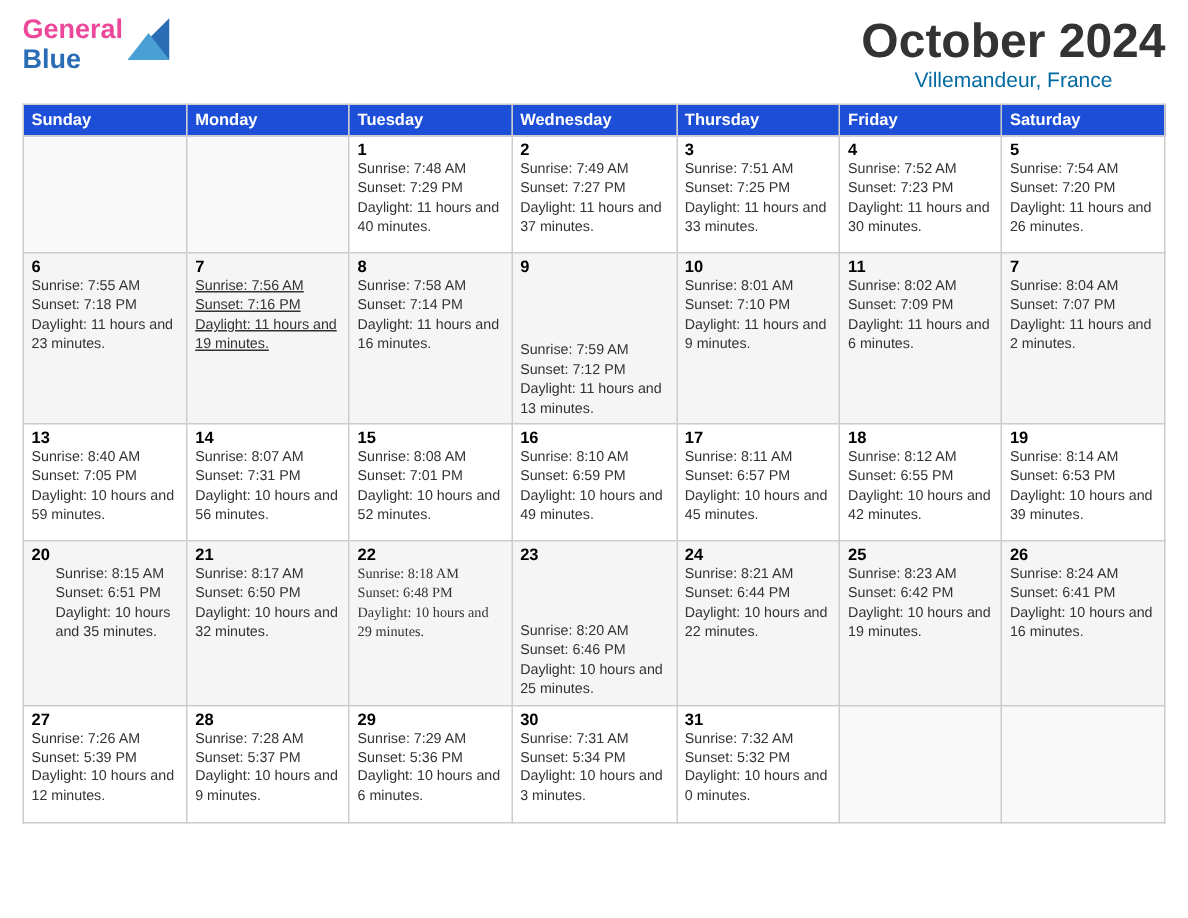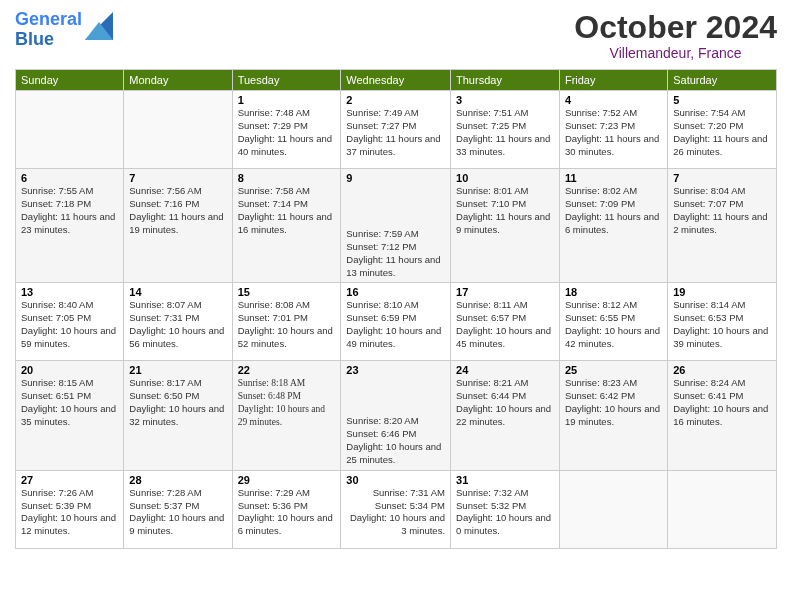--- a/index.html
+++ b/index.html
@@ -28,21 +28,21 @@
       gap: 0;
     }
     .logo-text {
       display: flex;
       flex-direction: column;
       line-height: 1.1;
     }
     .logo-general {
       font-size: 18px;
       font-weight: bold;
-      color: #3b82f6;
+      color: #ec4899;
     }
     .logo-blue {
       font-size: 18px;
       font-weight: bold;
       color: #2a6db5;
     }
     .logo-icon {
       width: 28px;
       height: 28px;
       margin-left: 3px;
@@ -53,34 +53,34 @@
       text-align: center;
     }
     .month-title {
       font-size: 32px;
       font-weight: bold;
       color: #333;
       line-height: 1.1;
     }
     .location {
       font-size: 14px;
-      color: #701a75;
+      color: #0369a1;
     }
     .calendar {
       width: 100%;
       border-collapse: collapse;
       font-size: 10px;
     }
     .calendar th {
-      background: #4d7c0f;
+      background: #1d4ed8;
       color: #fff;
       padding: 4px 5px;
       text-align: left;
       font-size: 11px;
-      font-weight: normal;
+      font-weight: bold;
       border: 1px solid #ccc;
     }
     .calendar td {
       border: 1px solid #ccc;
       padding: 3px 5px;
       vertical-align: top;
       width: 113px;
       min-height: 70px;
       height: 78px;
       background: #fff;
@@ -173,21 +173,21 @@
         </tr>
         <tr>
           <td>
             <span class="day-num">6</span>
             <div class="day-info" style="white-space: pre-line;">Sunrise: 7:55 AM
 Sunset: 7:18 PM
 Daylight: 11 hours and 23 minutes.</div>
           </td>
           <td>
             <span class="day-num">7</span>
-            <div class="day-info" style="white-space: pre-line;">Sunrise: 7:56 AM
+            <div class="day-info" style="white-space: pre-line; text-decoration: underline;">Sunrise: 7:56 AM
 Sunset: 7:16 PM
 Daylight: 11 hours and 19 minutes.</div>
           </td>
           <td>
             <span class="day-num">8</span>
             <div class="day-info" style="white-space: pre-line;">Sunrise: 7:58 AM
 Sunset: 7:14 PM
 Daylight: 11 hours and 16 minutes.</div>
           </td>
           <td>
@@ -255,21 +255,21 @@
           <td>
             <span class="day-num">19</span>
             <div class="day-info" style="white-space: pre-line;">Sunrise: 8:14 AM
 Sunset: 6:53 PM
 Daylight: 10 hours and 39 minutes.</div>
           </td>
         </tr>
         <tr>
           <td>
             <span class="day-num">20</span>
-            <div class="day-info" style="white-space: pre-line;">Sunrise: 8:15 AM
+            <div class="day-info" style="white-space: pre-line; margin-left: 16px;">Sunrise: 8:15 AM
 Sunset: 6:51 PM
 Daylight: 10 hours and 35 minutes.</div>
           </td>
           <td>
             <span class="day-num">21</span>
             <div class="day-info" style="white-space: pre-line;">Sunrise: 8:17 AM
 Sunset: 6:50 PM
 Daylight: 10 hours and 32 minutes.</div>
           </td>
           <td>
@@ -317,21 +317,21 @@
 Daylight: 10 hours and 9 minutes.</div>
           </td>
           <td>
             <span class="day-num">29</span>
             <div class="day-info" style="white-space: pre-line;">Sunrise: 7:29 AM
 Sunset: 5:36 PM
 Daylight: 10 hours and 6 minutes.</div>
           </td>
           <td>
             <span class="day-num">30</span>
-            <div class="day-info" style="white-space: pre-line; text-align: right;">Sunrise: 7:31 AM
+            <div class="day-info" style="white-space: pre-line;">Sunrise: 7:31 AM
 Sunset: 5:34 PM
 Daylight: 10 hours and 3 minutes.</div>
           </td>
           <td>
             <span class="day-num">31</span>
             <div class="day-info" style="white-space: pre-line;">Sunrise: 7:32 AM
 Sunset: 5:32 PM
 Daylight: 10 hours and 0 minutes.</div>
           </td>
           <td class="empty-cell"></td>

